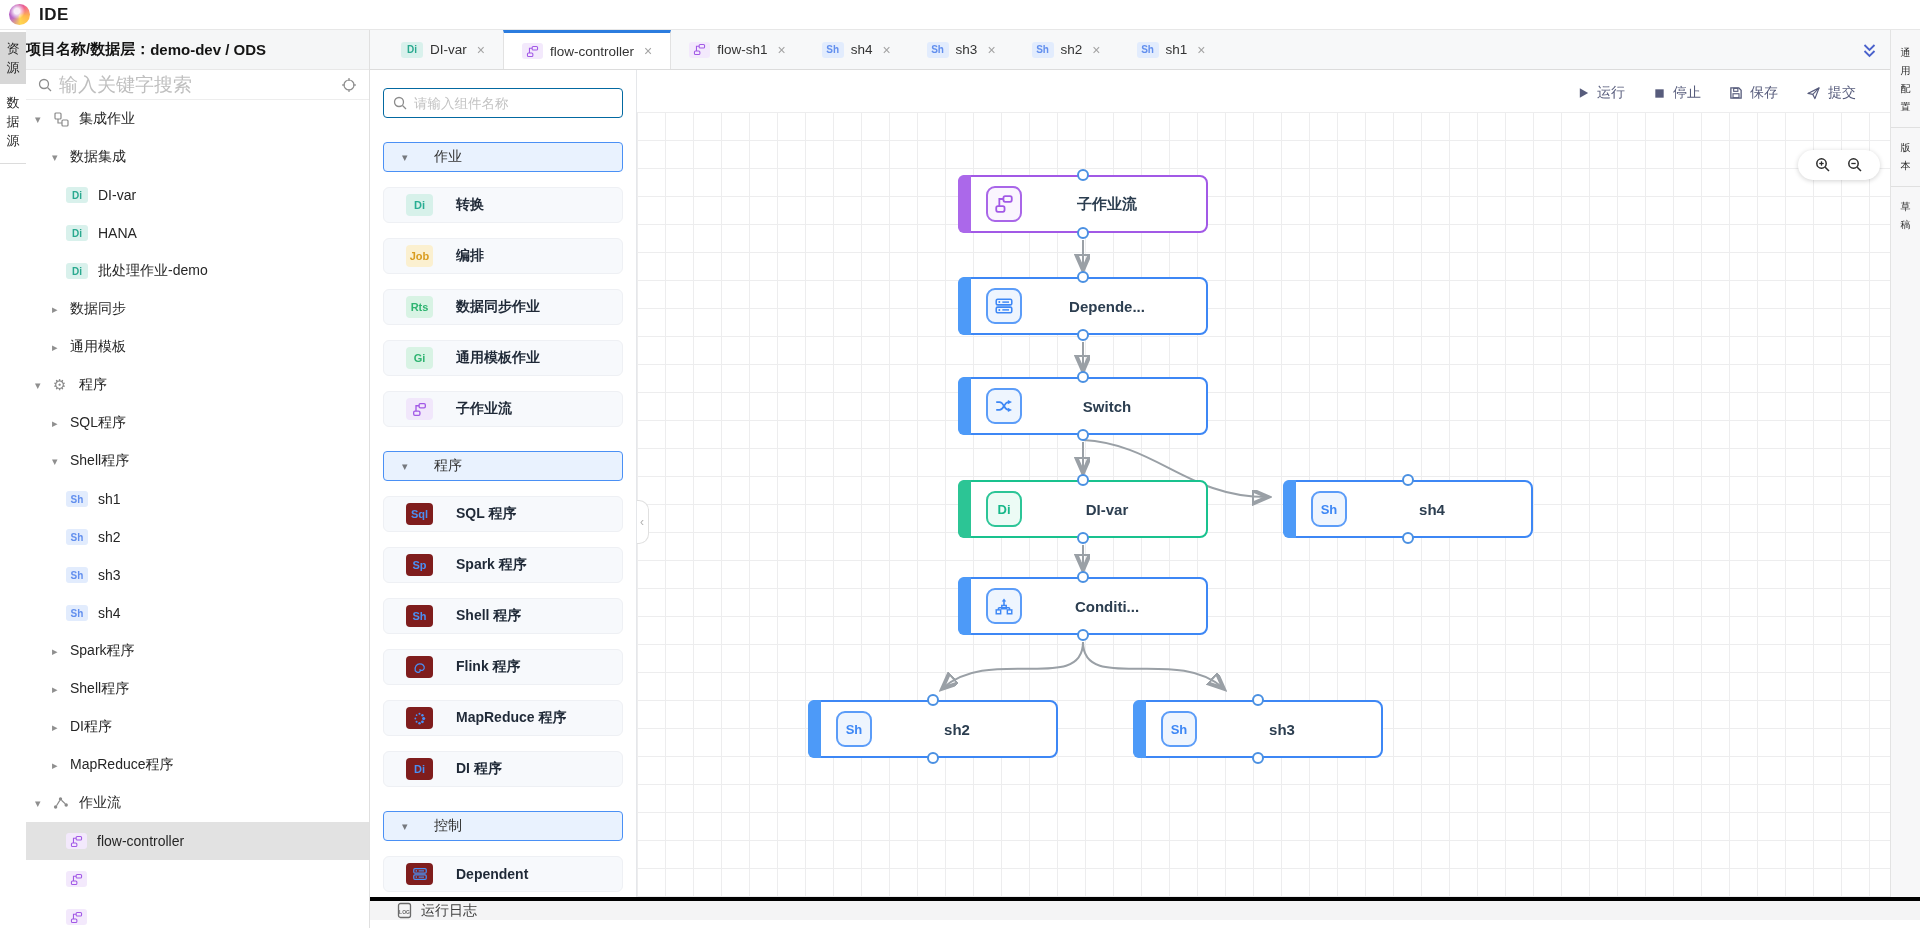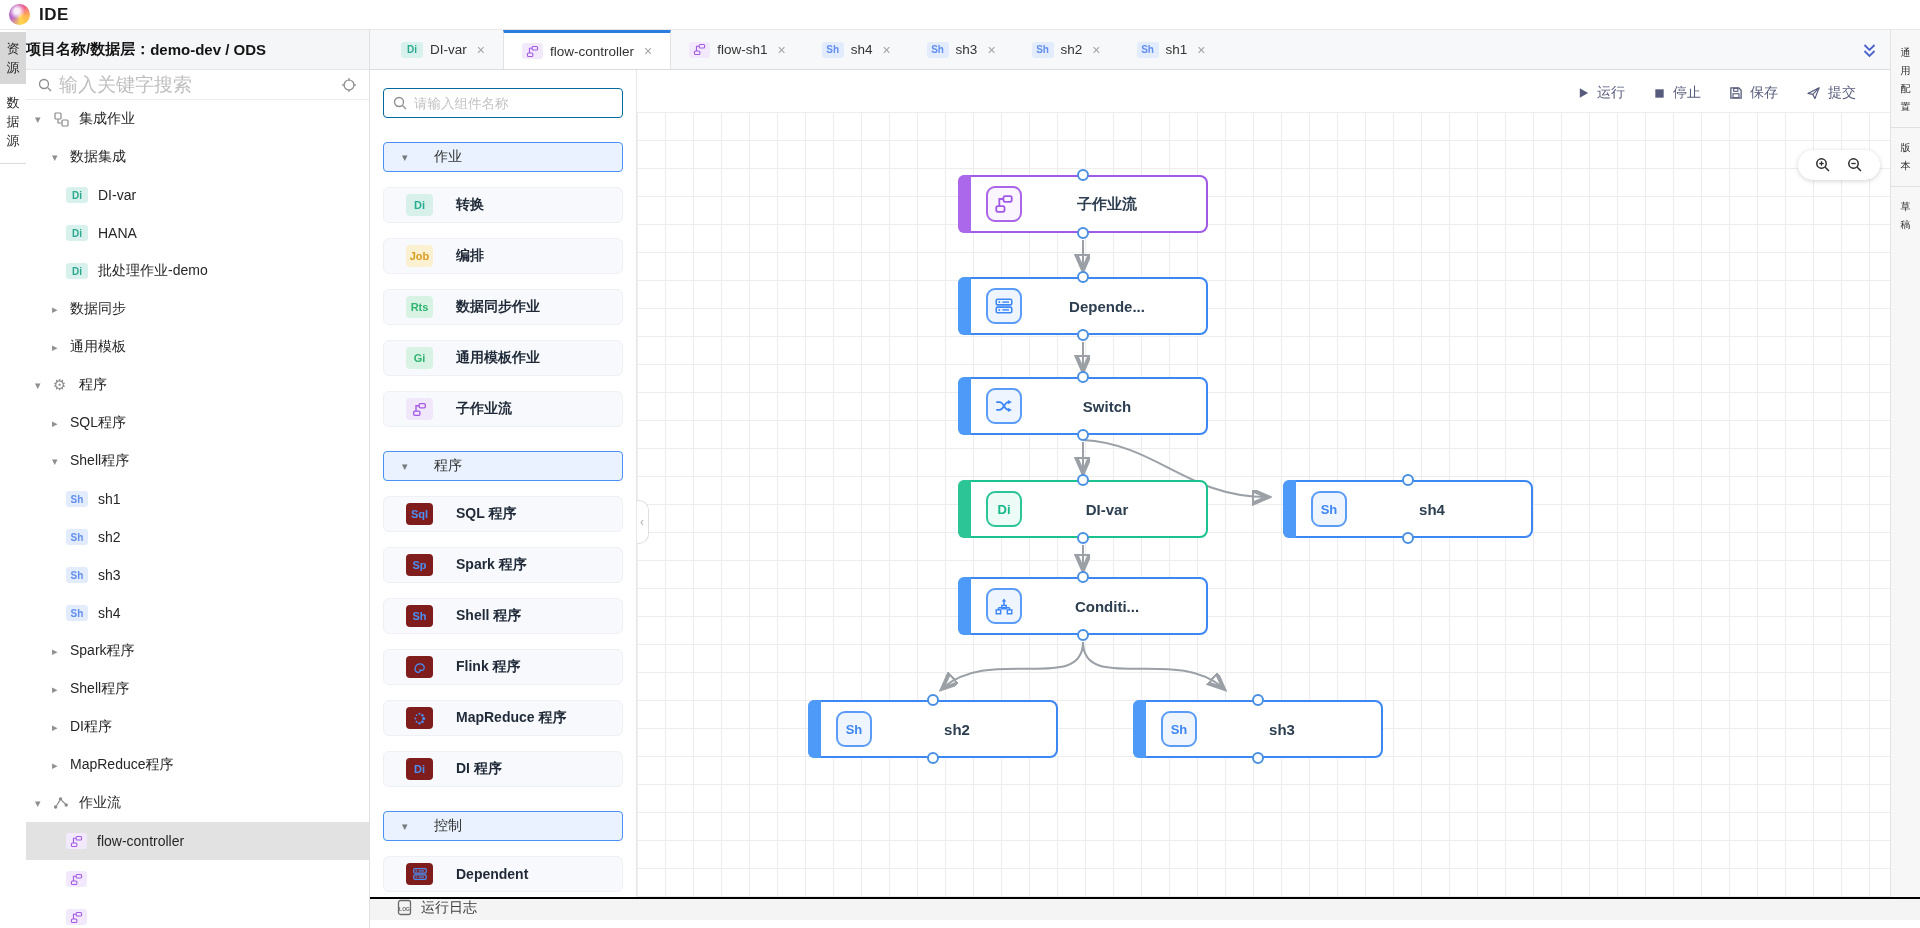--- a/index.html
+++ b/index.html
@@ -105,21 +105,21 @@
   .port-t { top:-8px; } .port-b { bottom:-8px; }
 
   
   .rightbar { position:absolute; left:1890px; top:30px; width:30px; height:867px; background:#f7f7f8; border-left:1px solid #e3e3e3; }
   .ritem { padding:11px 0; cursor:pointer; }
   .ritem .vtxt { width:15px; margin:0 auto; word-break:break-all; line-height:18px; font-size:10px; color:#2b2b2b; text-align:center; }
   .rdiv { height:1px; background:#e0e0e0; }
 
   
   .bottombar { position:absolute; left:370px; top:897px; width:1550px; height:23px; background:#f4f4f5;
-               border-top:2px solid #000000; display:flex; padding-left:26px; gap:8px;
+               border-top:4px solid #000000; display:flex; align-items:center; padding-left:26px; gap:8px;
                font-size:14px; color:#404040; }
 </style>
 </head>
 <body>
 
 <div class="app">
 
   <div class="topbar">
     <span class="logo"></span>
     <span class="apptitle">IDE</span>

